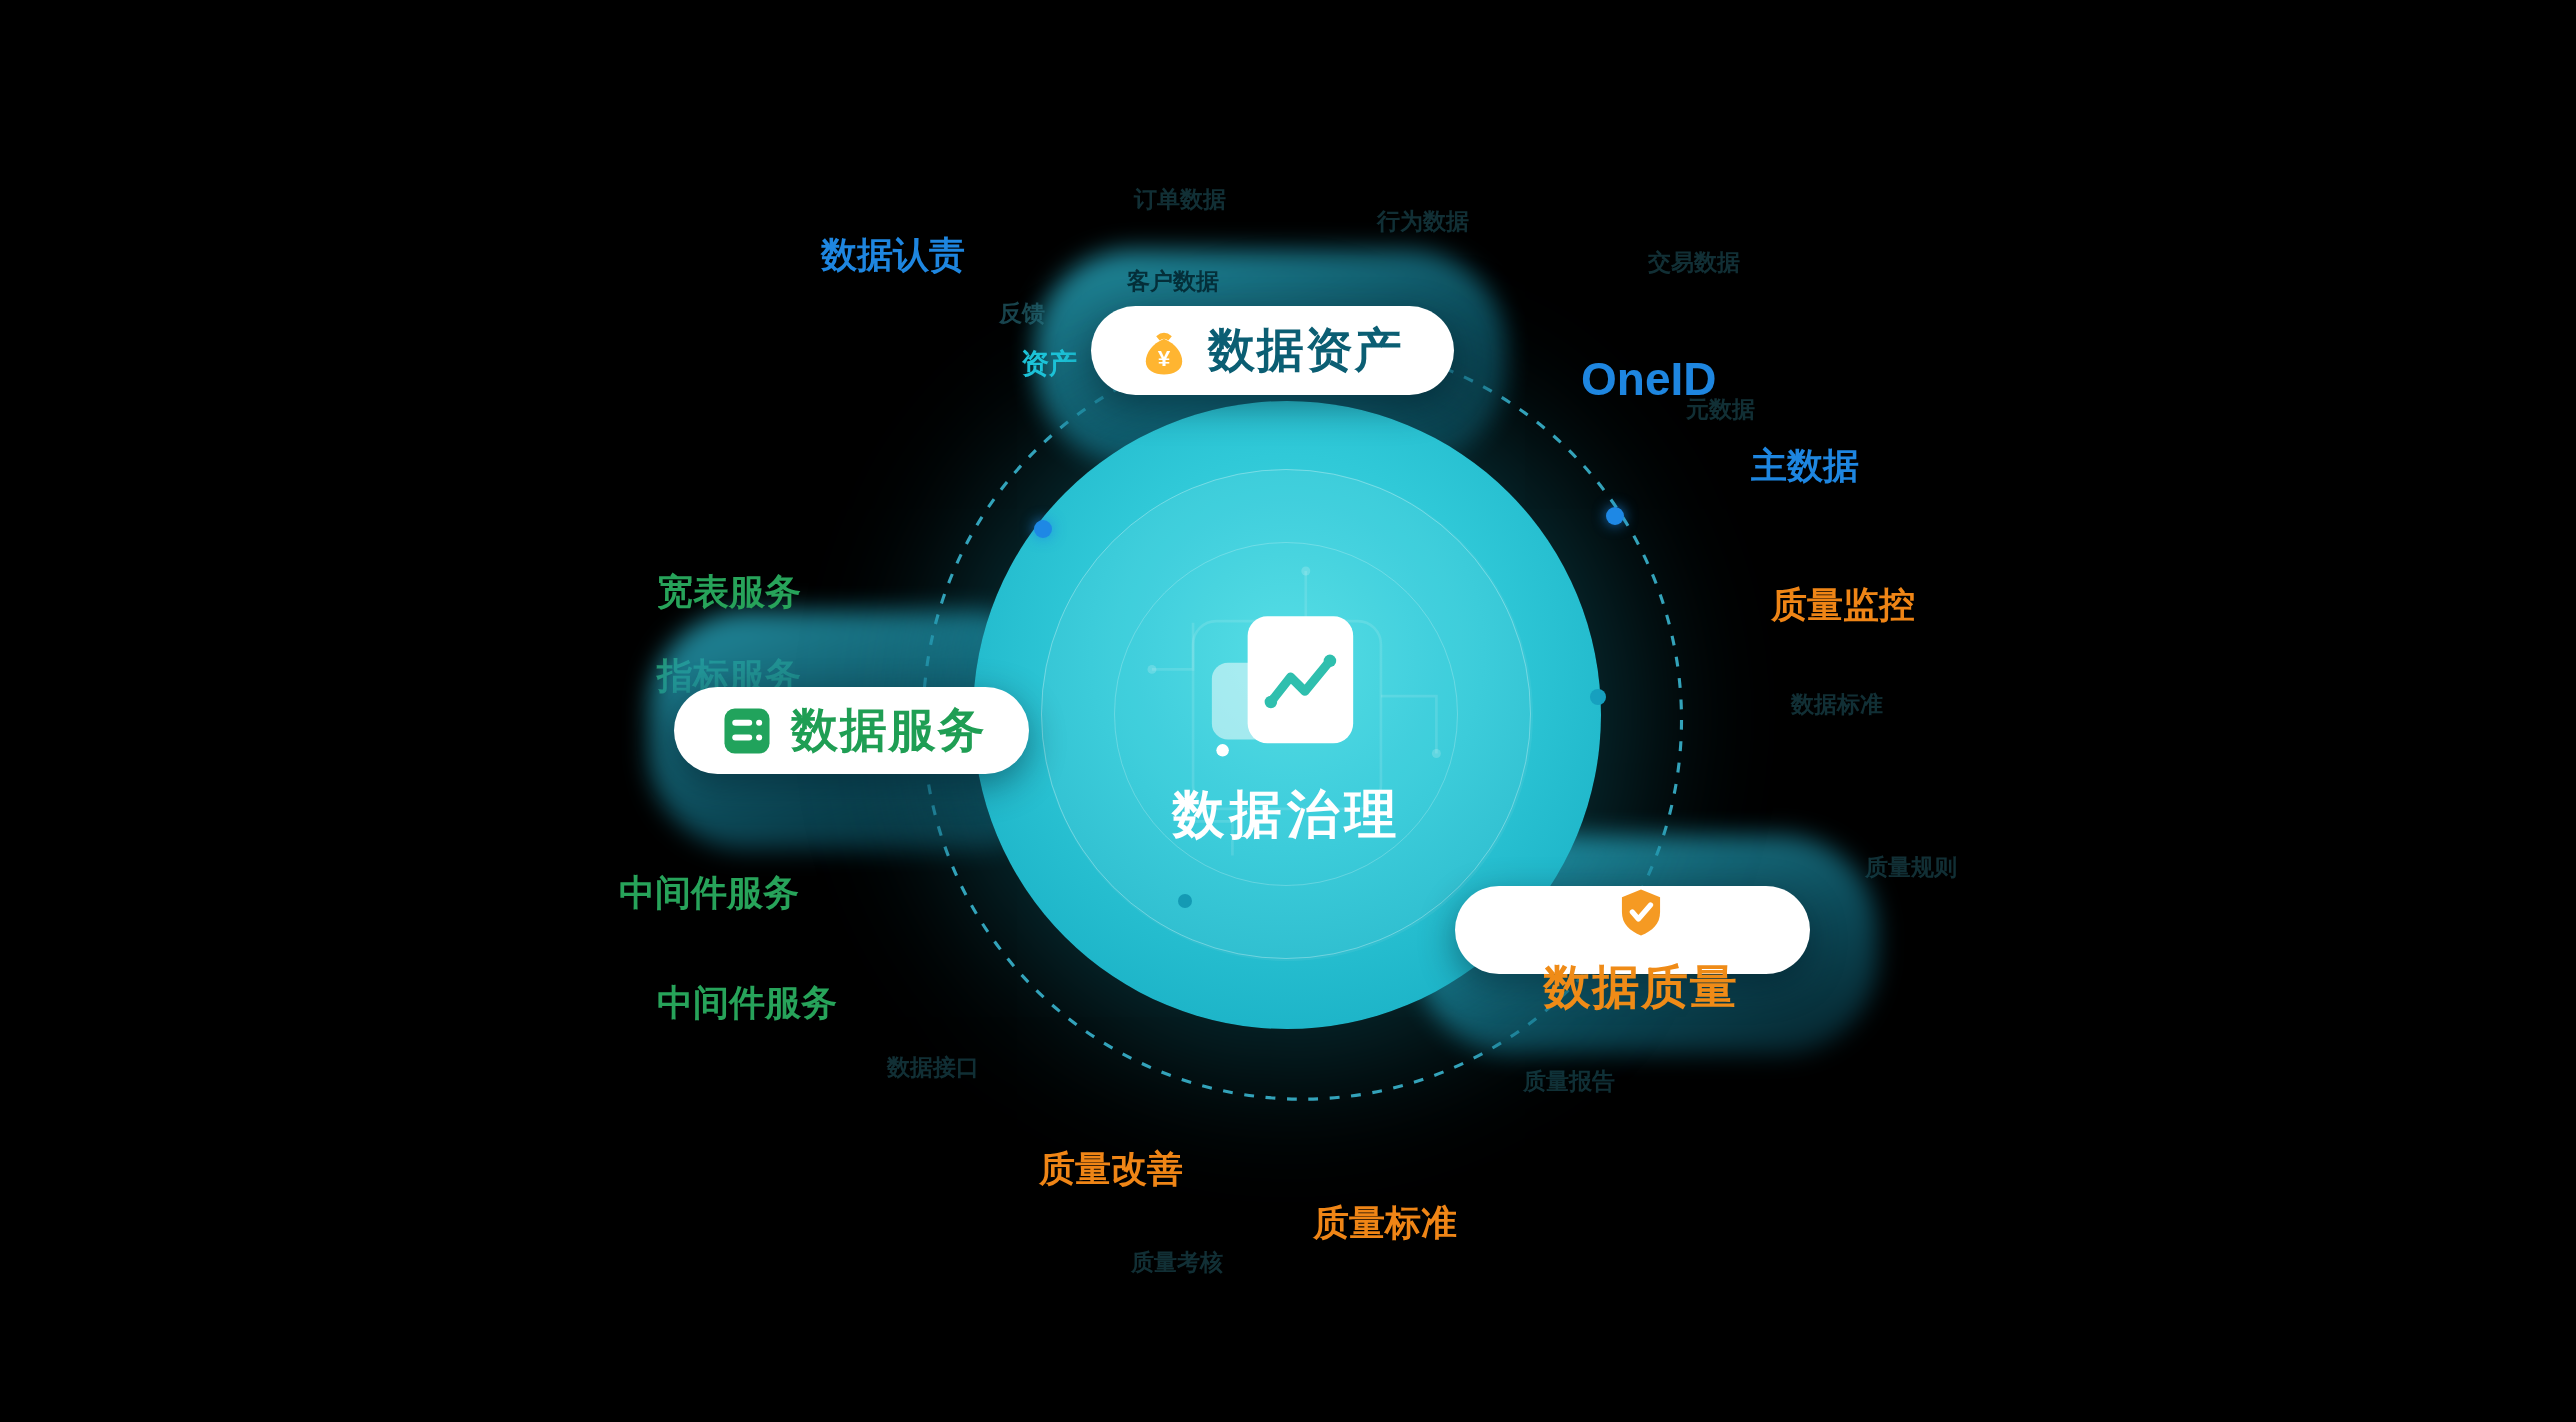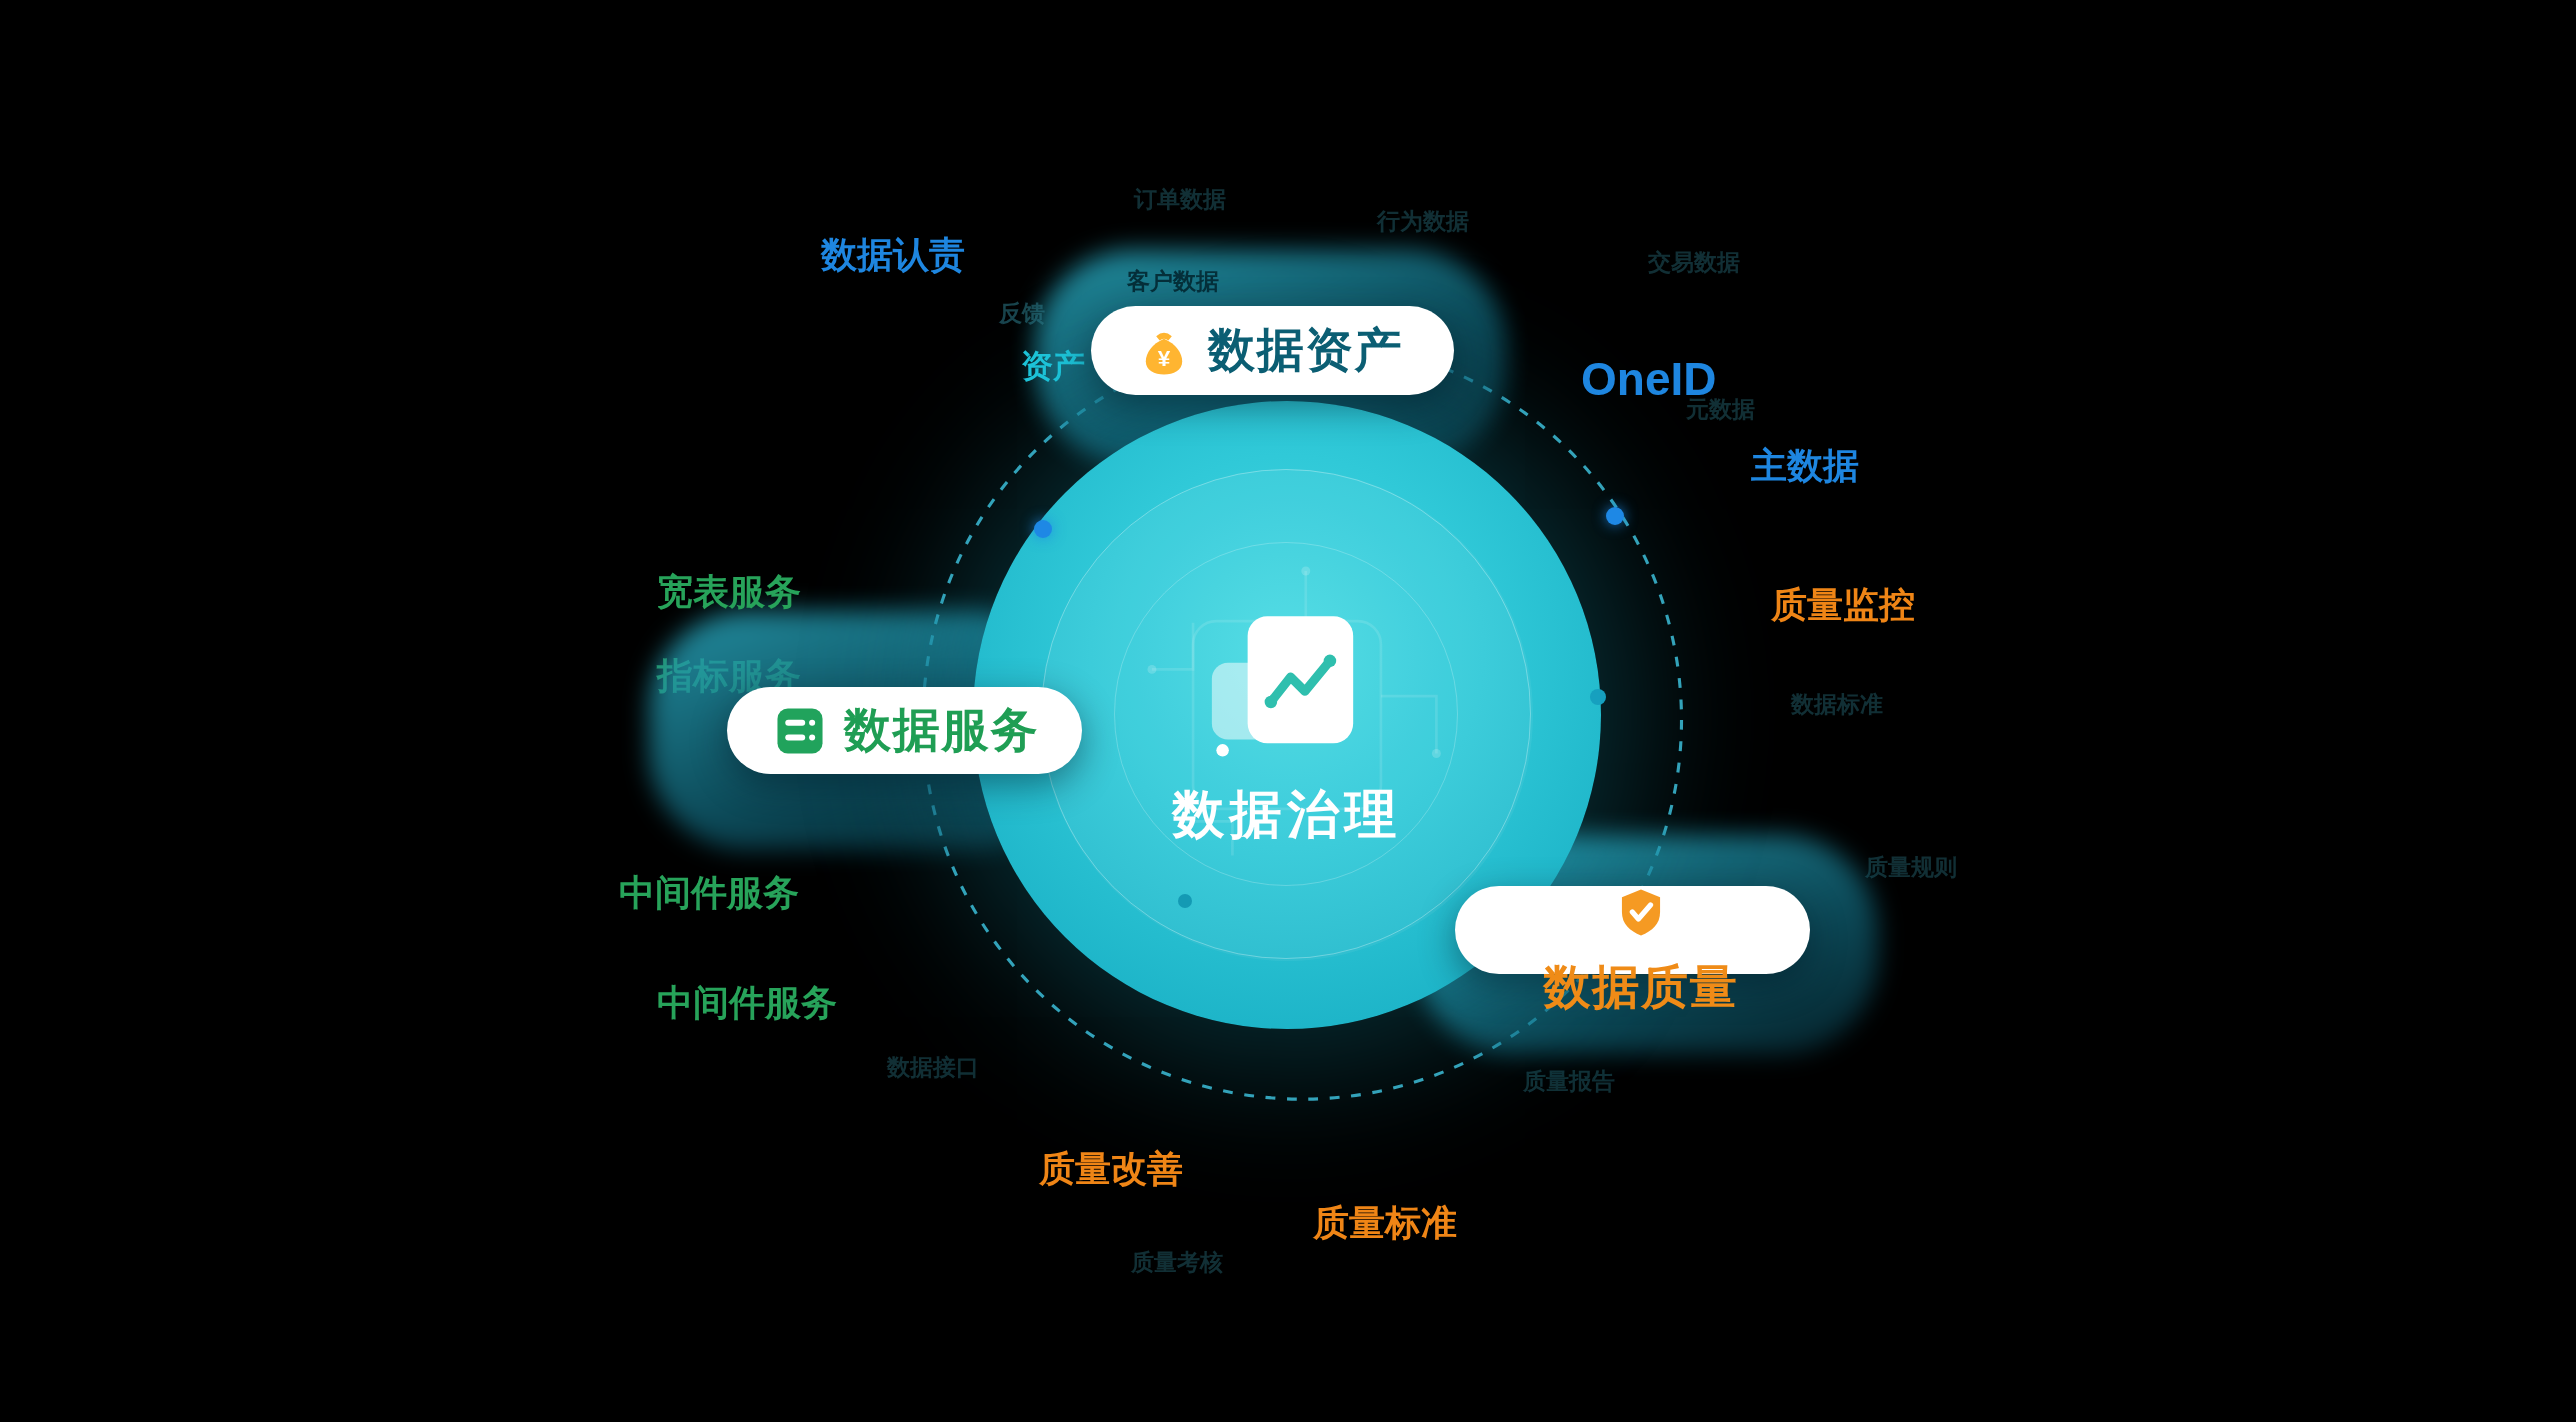--- a/index.html
+++ b/index.html
@@ -38,21 +38,21 @@
     position:absolute; left:0; right:0; top:379px; text-align:center;
     color:#ffffff; font-size:52px; font-weight:700; letter-spacing:5.4px;
   }
   
   .pill {
     position:absolute; box-sizing:border-box; background:#ffffff; border-radius:47px;
     display:flex; align-items:center; gap:18px; padding:0 30px 0 47px; z-index:5;
     box-shadow:0 10.7px 36px rgba(0,20,30,.45); cursor:pointer;
   }
   .pill-asset   { left:1091px; top:306px; width:363px; height:89px; }
-  .pill-service { left:727px;  top:687px; width:355px; height:87px; }
+  .pill-service { left:674px;  top:687px; width:355px; height:87px; }
   .pill-quality { left:1455px; top:886px; width:355px; height:88px;flex-direction:column; }
   .picon { width:52px; height:52px; display:inline-flex; }
   .picon svg { width:100%; height:100%; }
   .ptext { font-size:47px; font-weight:700; letter-spacing:1.8px; white-space:nowrap; }
   .ptext-asset   { color:#0b5e73; }
   .ptext-service { color:#1f9e54; }
   .ptext-quality { color:#ef8b17; }
   
   .sat { position:absolute; font-weight:700; font-size:36px; white-space:nowrap; z-index:5; }
   .blue   { color:#1e86e0; }
@@ -64,21 +64,21 @@
   .sat-qmonitor   { left:1771px; top:581px; }
   .sat-widetable  { left:657px;  top:524px;margin-top:44px; }
   .sat-indicator  { left:657px;  top:652px; z-index:1; opacity:.9; }
   .sat-tracking   { left:619px;  top:869px; }
   .sat-middleware { left:657px;  top:979px; }
   .sat-qimprove   { left:1039px; top:1145px; }
   .sat-qstandard  { left:1313px; top:1199px; }
   
   .inner-label { position:absolute; font-weight:700; white-space:nowrap; }
   .customer      { left:1127px; top:266px; font-size:23px; color:#062e38; z-index:3; }
-  .asset-partial { left:1021px; top:345px; font-size:32px; color:#1dc4d9; z-index:3; }
+  .asset-partial { left:1021px; top:345px; font-size:28px; color:#1dc4d9; z-index:3; }
   .feedback      { left:999px; top:298px; font-size:23px; color:#2e7d8c; opacity:.55; z-index:3; }
   
   .faint { position:absolute; font-weight:600; font-size:23px; color:#2e7d8c; opacity:.38; white-space:nowrap; z-index:1; }
   .f1 { left:1134px; top:184px; }
   .f2 { left:1377px; top:206px; }
   .f3 { left:1648px; top:247px; }
   .f4 { left:1686px; top:394px; }
   .f5 { left:1791px; top:689px; }
   .f6 { left:1865px; top:852px; }
   .f7 { left:1523px; top:1066px; }

